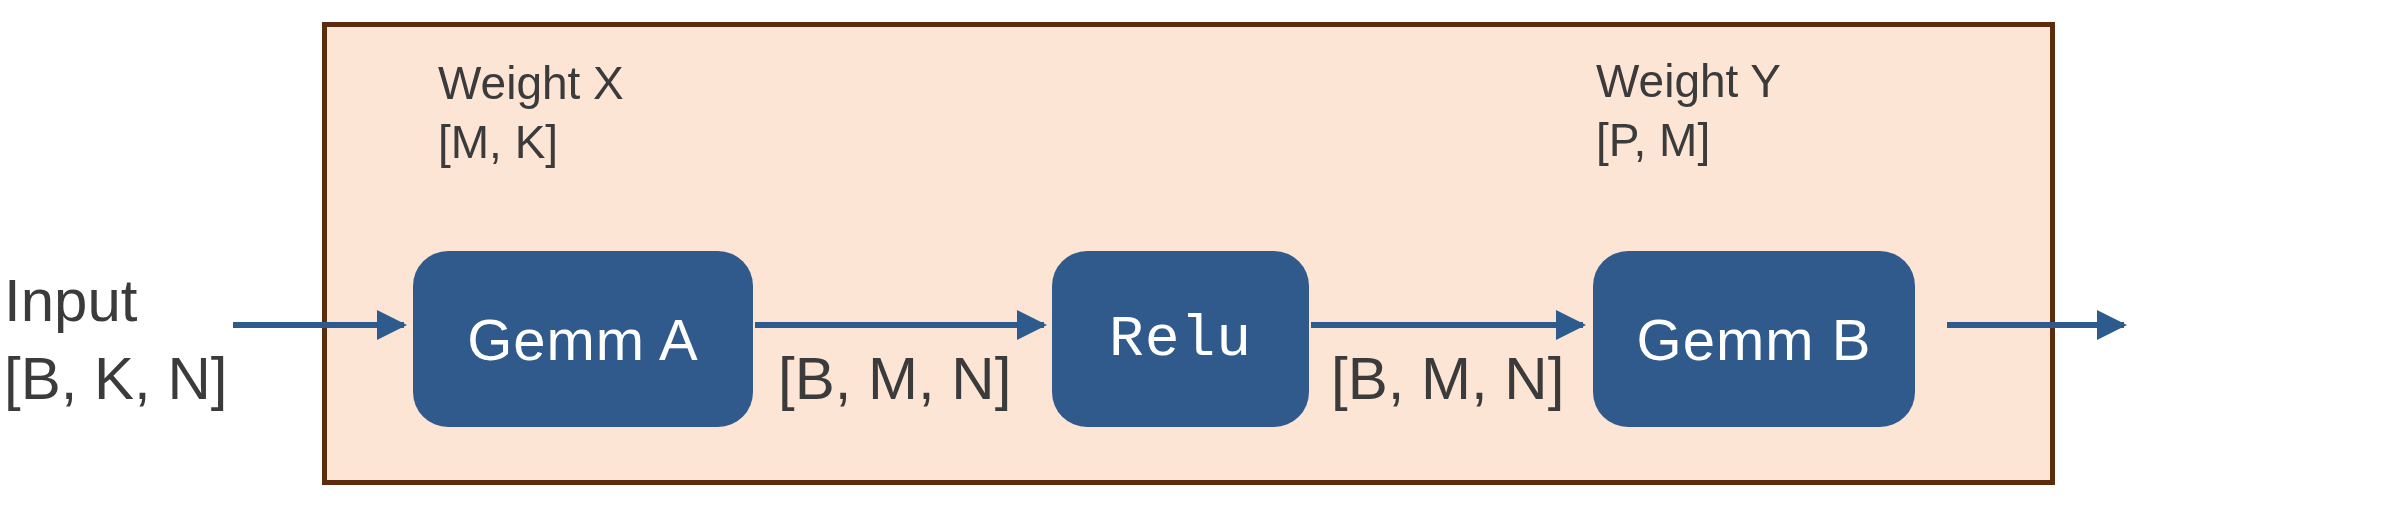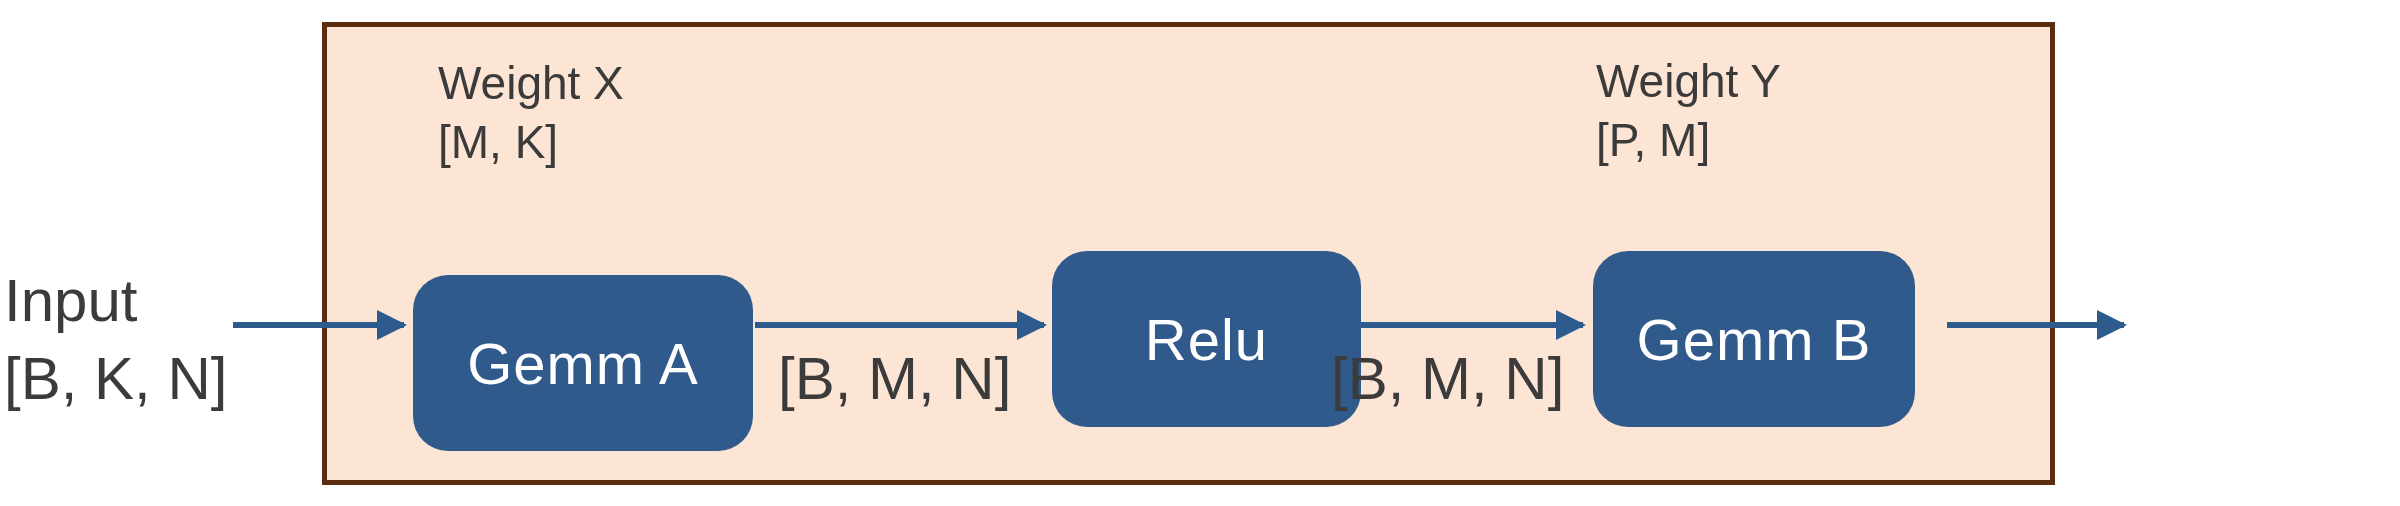--- a/index.html
+++ b/index.html
@@ -31,22 +31,22 @@
   .node {
     position: absolute;
     top: 251px; height: 176px;
     background: var(--node-fill, #305a8b);
     color: var(--node-text, #ffffff);
     border-radius: 35px;
     display: flex; align-items: center; justify-content: center;
     font-size: 58px;
     letter-spacing: 1px;
   }
-  .node-gemm-a { left: 413px; width: 340px; margin-top: 24px; }
-  .node-relu   { left: 1052px; width: 309px; }
+  .node-gemm-a { left: 413px; width: 340px; }
+  .node-relu   { left: 1052px; width: 257px; font-family: Liberation Mono, monospace; }
   .node-gemm-b { left: 1593px; width: 322px; }
   .io-label {
     position: absolute;
     font-size: 60px;
     line-height: 1.3;
     white-space: nowrap;
   }
   .io-input  { left: 4px;   top: 262px; }
   .io-output { left: 2160px; top: 262px; }
   .weight-label {

